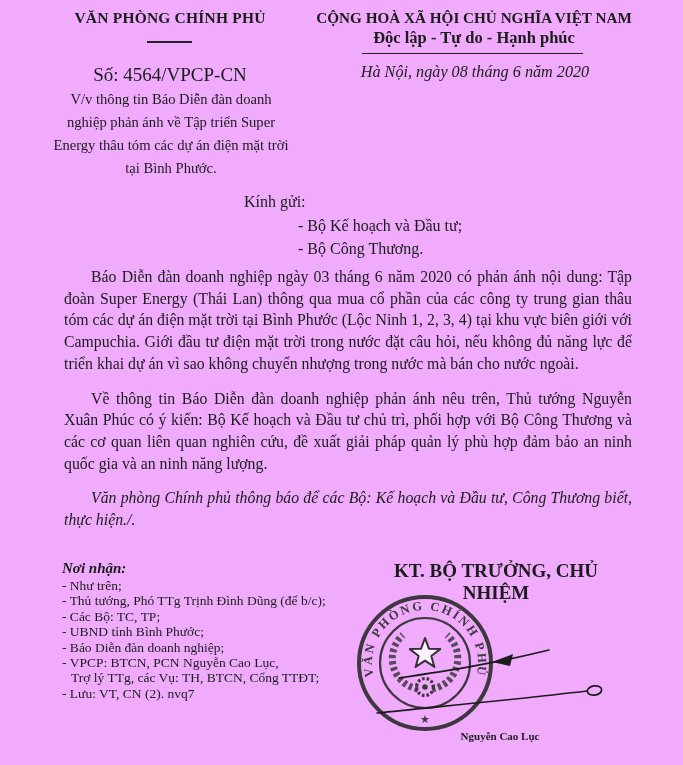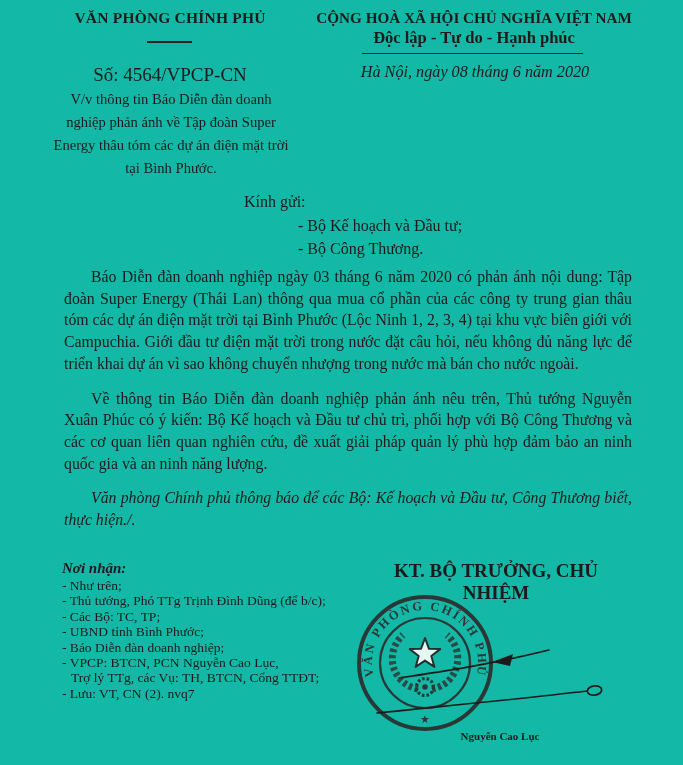--- a/index.html
+++ b/index.html
@@ -1,20 +1,20 @@
 <!DOCTYPE html>
 <html><head>
 <meta charset="utf-8">
 <style>
   html,body{margin:0;padding:0;background:#e8e8e8;}
   .page{
     position:relative;
     width:683px;height:765px;
     margin:0 auto;
-    background:#14b8a6;
+    background:#f0abfc;
     color:#1b1b1b;
     font-family:"Liberation Serif","DejaVu Serif",serif;
     overflow:hidden;
   }
   .abs{position:absolute;}
   .ctr{text-align:center;}
   
   .org-name{left:60px;top:9px;width:220px;font-weight:bold;font-size:15.5px;letter-spacing:.2px;}
   .org-rule{left:147px;top:41px;width:45px;border-top:2px solid #222;height:0;}
   .doc-number{left:40px;top:64px;width:260px;font-size:19px;}
@@ -42,21 +42,21 @@
   .overlay{left:0;top:0;width:683px;height:765px;pointer-events:none;}
 </style>
 </head>
 <body>
 
 <div class="page">
 
   <div class="abs ctr org-name">VĂN PHÒNG CHÍNH PHỦ</div>
   <div class="abs org-rule"></div>
   <div class="abs ctr doc-number">Số: 4564/VPCP-CN</div>
-  <div class="abs ctr doc-subject">V/v thông tin Báo Diễn đàn doanh nghiệp phản ánh về Tập đoàn Super Energy thâu tóm các dự án điện mặt trời tại Bình Phước.</div>
+  <div class="abs ctr doc-subject">V/v thông tin Báo Diễn đàn doanh nghiệp phản ánh về Tập triển Super Energy thâu tóm các dự án điện mặt trời tại Bình Phước.</div>
 
   <div class="abs ctr nat-title">CỘNG HOÀ XÃ HỘI CHỦ NGHĨA VIỆT NAM</div>
   <div class="abs ctr nat-motto">Độc lập - Tự do - Hạnh phúc</div>
   <div class="abs motto-rule"></div>
   <div class="abs ctr place-date">Hà Nội, ngày 08 tháng 6 năm 2020</div>
 
   <div class="abs kinh-gui">Kính gửi:</div>
   <div class="abs sal-list">
     <div>- Bộ Kế hoạch và Đầu tư;</div>
     <div>- Bộ Công Thương.</div>

